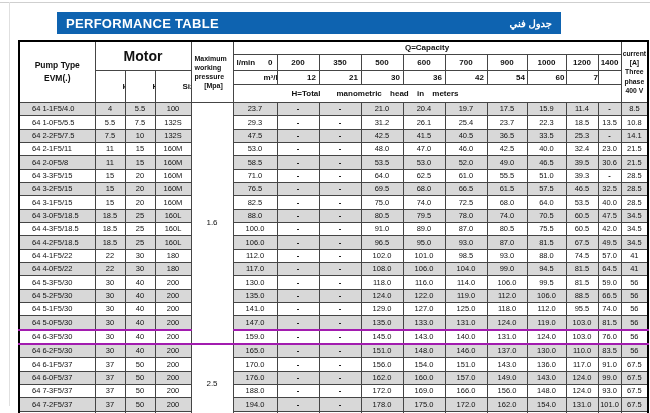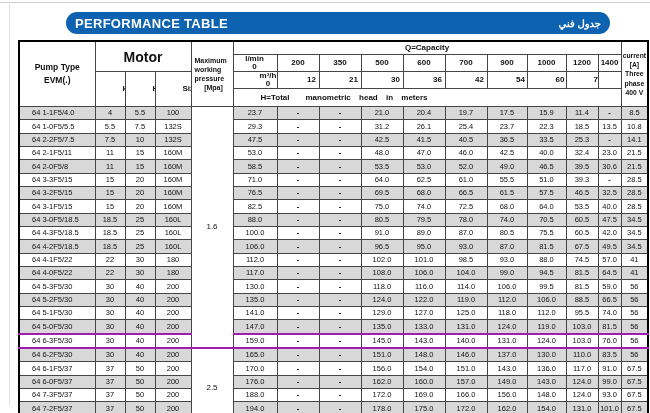--- a/index.html
+++ b/index.html
@@ -1,42 +1,42 @@
 <!DOCTYPE html>
 <html style="--accent: #0e63b0; --stripe: #d8d8d8;"><head>
 <meta charset="utf-8">
 <style>
   html,body{margin:0;padding:0;background:#fff;}
   body{width:650px;height:413px;position:relative;overflow:hidden;
        font-family:"Liberation Sans",sans-serif;color:#111;}
   .hairline-top{position:absolute;left:0;top:2px;width:650px;height:1px;background:#cfcfcf;}
   .hairline-left{position:absolute;left:9px;top:2px;width:1px;height:404px;background:#e0e0e0;}
 
-  .topbar{position:absolute;left:66px;top:12px;width:544px;height:22px;
+  .topbar{position:absolute;left:57px;top:12px;width:504px;height:22px;
           background:var(--accent,#0e63b0);color:#fff;display:flex;align-items:center;
-          justify-content:space-between;padding:0 9px;box-sizing:border-box;border-radius:11px;}
+          justify-content:space-between;padding:0 9px;box-sizing:border-box;}
   .topbar .t{font-weight:bold;font-size:13px;letter-spacing:.3px;}
   .topbar .ar{font-size:10px;font-weight:bold;direction:rtl;}
 
   table.perf{position:absolute;left:18px;top:40px;width:629px;border-collapse:collapse;
              table-layout:fixed;border:2px solid #000;}
   th,td{border:1px solid #454545;padding:0;line-height:1;vertical-align:middle;
         overflow:hidden;white-space:nowrap;}
   thead th{background:#fff;font-weight:bold;font-size:8px;text-align:center;}
   .h-pump{font-size:8.5px;line-height:1.5;}
   .h-motor{font-size:14px;height:26px;}
   .h-press{font-size:7px;line-height:1.3;text-align:left;padding-left:3px;}
   .h-cur{font-size:6.8px;line-height:1.35;}
   .h-qcap{font-size:8px;height:12px;}
   .row-lmin th{height:15px;}
   .row-m3h th{height:13px;padding-left:27px;}
   .row-htot th{height:17px;text-align:left;}
   .h-sub{font-size:8px;}
-  .unitcell{display:flex;justify-content:space-between;align-items:center;padding:0 4px 0 3px;flex-direction:column;}
-  .htot{padding-left:27px;}
+  .unitcell{display:flex;justify-content:space-between;align-items:center;padding:0 4px 0 3px;}
+  .htot{padding-left:58px;}
   .htot .lbl{margin-right:16px;}
   .htot .txt{word-spacing:6px;}
 
   tbody td{font-size:7.5px;text-align:center;height:12.33px;background:#fff;}
   tbody tr.odd td{background:var(--stripe,#d8d8d8);}
   td.type{text-align:left;padding-left:12px;}
   td.press{background:#fff !important;font-size:8px;}
   td.sep{border-top:2px solid #a21caf;}
   td.dash{font-weight:bold;}
 </style>

